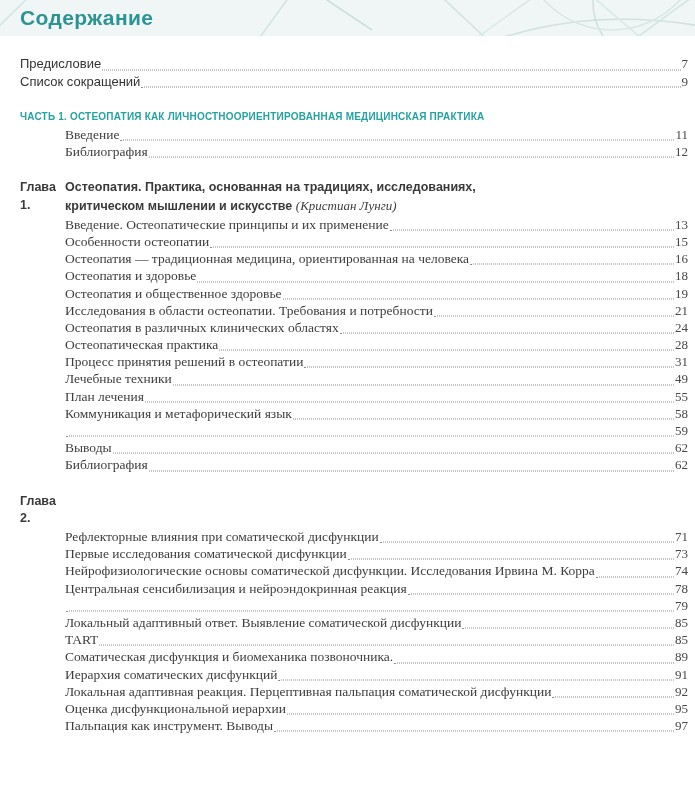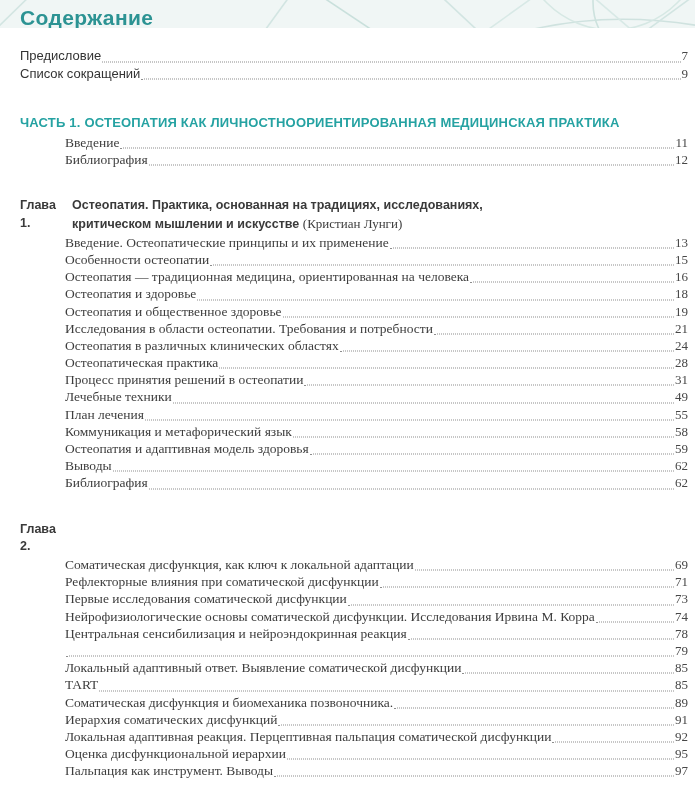--- a/index.html
+++ b/index.html
@@ -6,21 +6,21 @@
   body {
     width: 695px; height: 788px;
     background: #ffffff;
     overflow: hidden;
     font-family: "Liberation Sans", sans-serif;
   }
 
   
   .header-band {
     position: relative;
-    height: 28px;
+    height: 36px;
     background: #f0f6f5;
     overflow: hidden;
   }
   .header-band svg { position: absolute; left: 0; top: 0; }
   .page-title {
     position: absolute;
     left: 20px; top: 6px;
     font-size: 21px;
     font-weight: bold;
     letter-spacing: 0.4px;
@@ -50,49 +50,49 @@
   }
 
   .front-matter { margin-top: 20px; }
   .front-matter .row {
     height: 17.5px;
     font-size: 13px;
     color: #333333;
   }
 
   .part-heading {
-    margin-top: 32px;
-    font-size: 13px;
+    margin-top: 20px;
+    font-size: 10px;
     font-weight: bold;
     letter-spacing: 0.2px;
     color: #25a2a2;
   }
 
   .sub-list { margin-left: 45px; }
   .part1-list { margin-top: 5px; }
 
   .serif-list .row {
     height: 17.2px;
     font-family: "Liberation Serif", serif;
     font-size: 13.5px;
     color: #3d3d3d;
   }
 
   .chapter-heading {
     display: flex;
-    margin-top: 28px;
+    margin-top: 18px;
     font-size: 12.5px;
     font-weight: bold;
     line-height: 17.2px;
     color: #3a3a3a;
-    gap: 7px;
   }
   .ch-prefix { width: 45px; flex: none; }
   .author {
     font-family: "Liberation Serif", serif;
+    font-style: italic;
     font-weight: normal;
     font-size: 13px;
     color: #3d3d3d;
   }
   .ch-list { margin-top: 2px; }
 </style>
 </head>
 <body>
 
 <div class="header-band">
@@ -226,21 +226,20 @@
         <span class="pagenum">55</span>
       </div>
 
       <div class="row">
         <span class="label">Коммуникация и метафорический язык</span>
         <span class="dots"></span>
         <span class="pagenum">58</span>
       </div>
 
       <div class="row">
-        <span class="label">Остеопатия и адаптивная модель здоровья</span>
         <span class="dots"></span>
         <span class="pagenum">59</span>
       </div>
 
       <div class="row">
         <span class="label">Выводы</span>
         <span class="dots"></span>
         <span class="pagenum">62</span>
       </div>
 
@@ -250,25 +249,20 @@
         <span class="pagenum">62</span>
       </div>
     </div>
 
   <div class="chapter-heading">
     <span class="ch-prefix">Глава 2.</span>
   </div>
 
   <div class="sub-list serif-list ch-list">
 
-      <div class="row">
-        <span class="label">Соматическая дисфункция, как ключ к локальной адаптации</span>
-        <span class="dots"></span>
-        <span class="pagenum">69</span>
-      </div>
 
       <div class="row">
         <span class="label">Рефлекторные влияния при соматической дисфункции</span>
         <span class="dots"></span>
         <span class="pagenum">71</span>
       </div>
 
       <div class="row">
         <span class="label">Первые исследования соматической дисфункции</span>
         <span class="dots"></span>

